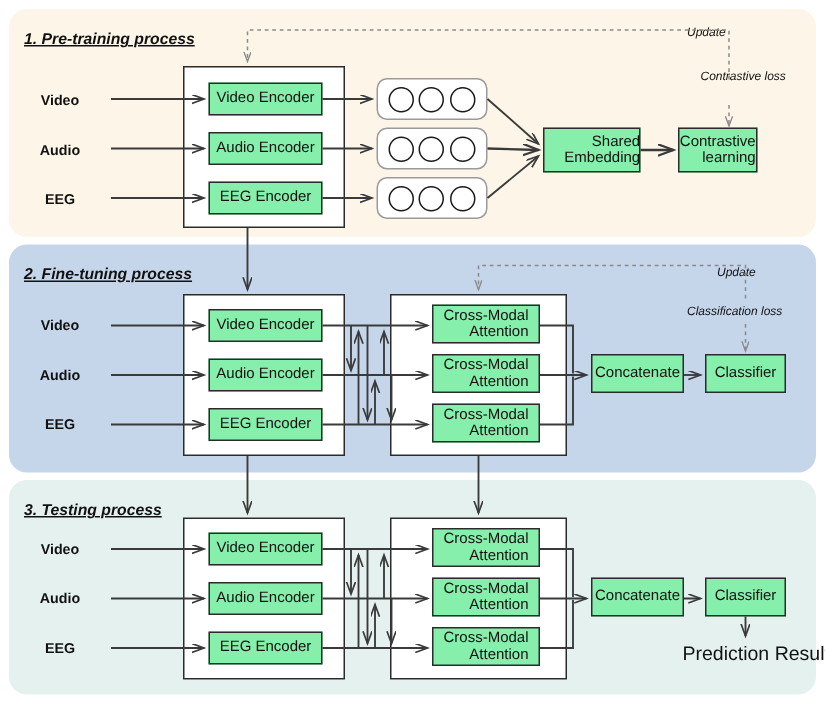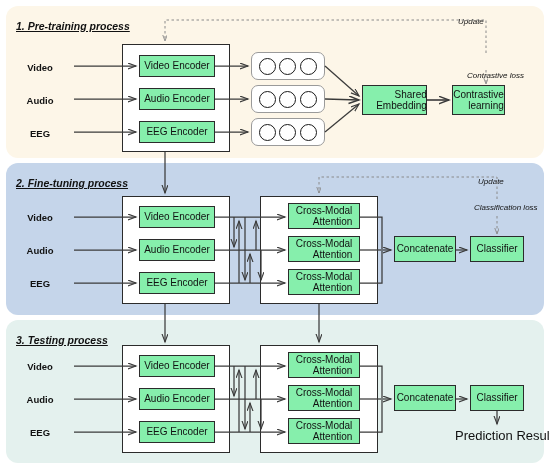--- a/index.html
+++ b/index.html
@@ -60,21 +60,21 @@
     <span class="circ"></span>
   </div>
 
   <div class="box" style="left:362px;top:85px;width:65px;height:30px;padding-left:14px;">
     <span>Shared<br>Embedding</span>
   </div>
   <div class="box" style="left:452px;top:85px;width:53px;height:30px;">
     <span>Contrastive<br>learning</span>
   </div>
 
-  <div class="annot" style="left:455px;top:71px;">Contrastive loss</div>
+  <div class="annot" style="left:455px;top:46px;">Contrastive loss</div>
   <div class="annot" style="left:446px;top:17px;">Update</div>
 
   <div class="modlabel" style="left:10px;top:212px;width:60px;">Video</div>
   <div class="modlabel" style="left:10px;top:245px;width:60px;">Audio</div>
   <div class="modlabel" style="left:10px;top:278px;width:60px;">EEG</div>
 
   <div class="outer" style="left:122px;top:196px;width:108px;height:108px;"></div>
   <div class="box" style="left:139px;top:206px;width:76px;height:22px;">Video Encoder</div>
   <div class="box" style="left:139px;top:239px;width:76px;height:22px;">Audio Encoder</div>
   <div class="box" style="left:139px;top:272px;width:76px;height:22px;">EEG Encoder</div>
@@ -86,21 +86,21 @@
   <div class="box" style="left:288px;top:236px;width:72px;height:26px;">
     <span>Cross-Modal<br>Attention</span>
   </div>
   <div class="box" style="left:288px;top:269px;width:72px;height:26px;">
     <span>Cross-Modal<br>Attention</span>
   </div>
 
   <div class="box" style="left:394px;top:236px;width:62px;height:26px;">Concatenate</div>
   <div class="box" style="left:470px;top:236px;width:54px;height:26px;">Classifier</div>
 
-  <div class="annot" style="left:446px;top:203px;margin-left:16px;">Classification loss</div>
+  <div class="annot" style="left:446px;top:203px;">Classification loss</div>
   <div class="annot" style="left:466px;top:177px;">Update</div>
 
   <div class="modlabel" style="left:10px;top:361px;width:60px;">Video</div>
   <div class="modlabel" style="left:10px;top:394px;width:60px;">Audio</div>
   <div class="modlabel" style="left:10px;top:427px;width:60px;">EEG</div>
 
   <div class="outer" style="left:122px;top:345px;width:108px;height:108px;"></div>
   <div class="box" style="left:139px;top:355px;width:76px;height:22px;">Video Encoder</div>
   <div class="box" style="left:139px;top:388px;width:76px;height:22px;">Audio Encoder</div>
   <div class="box" style="left:139px;top:421px;width:76px;height:22px;">EEG Encoder</div>

